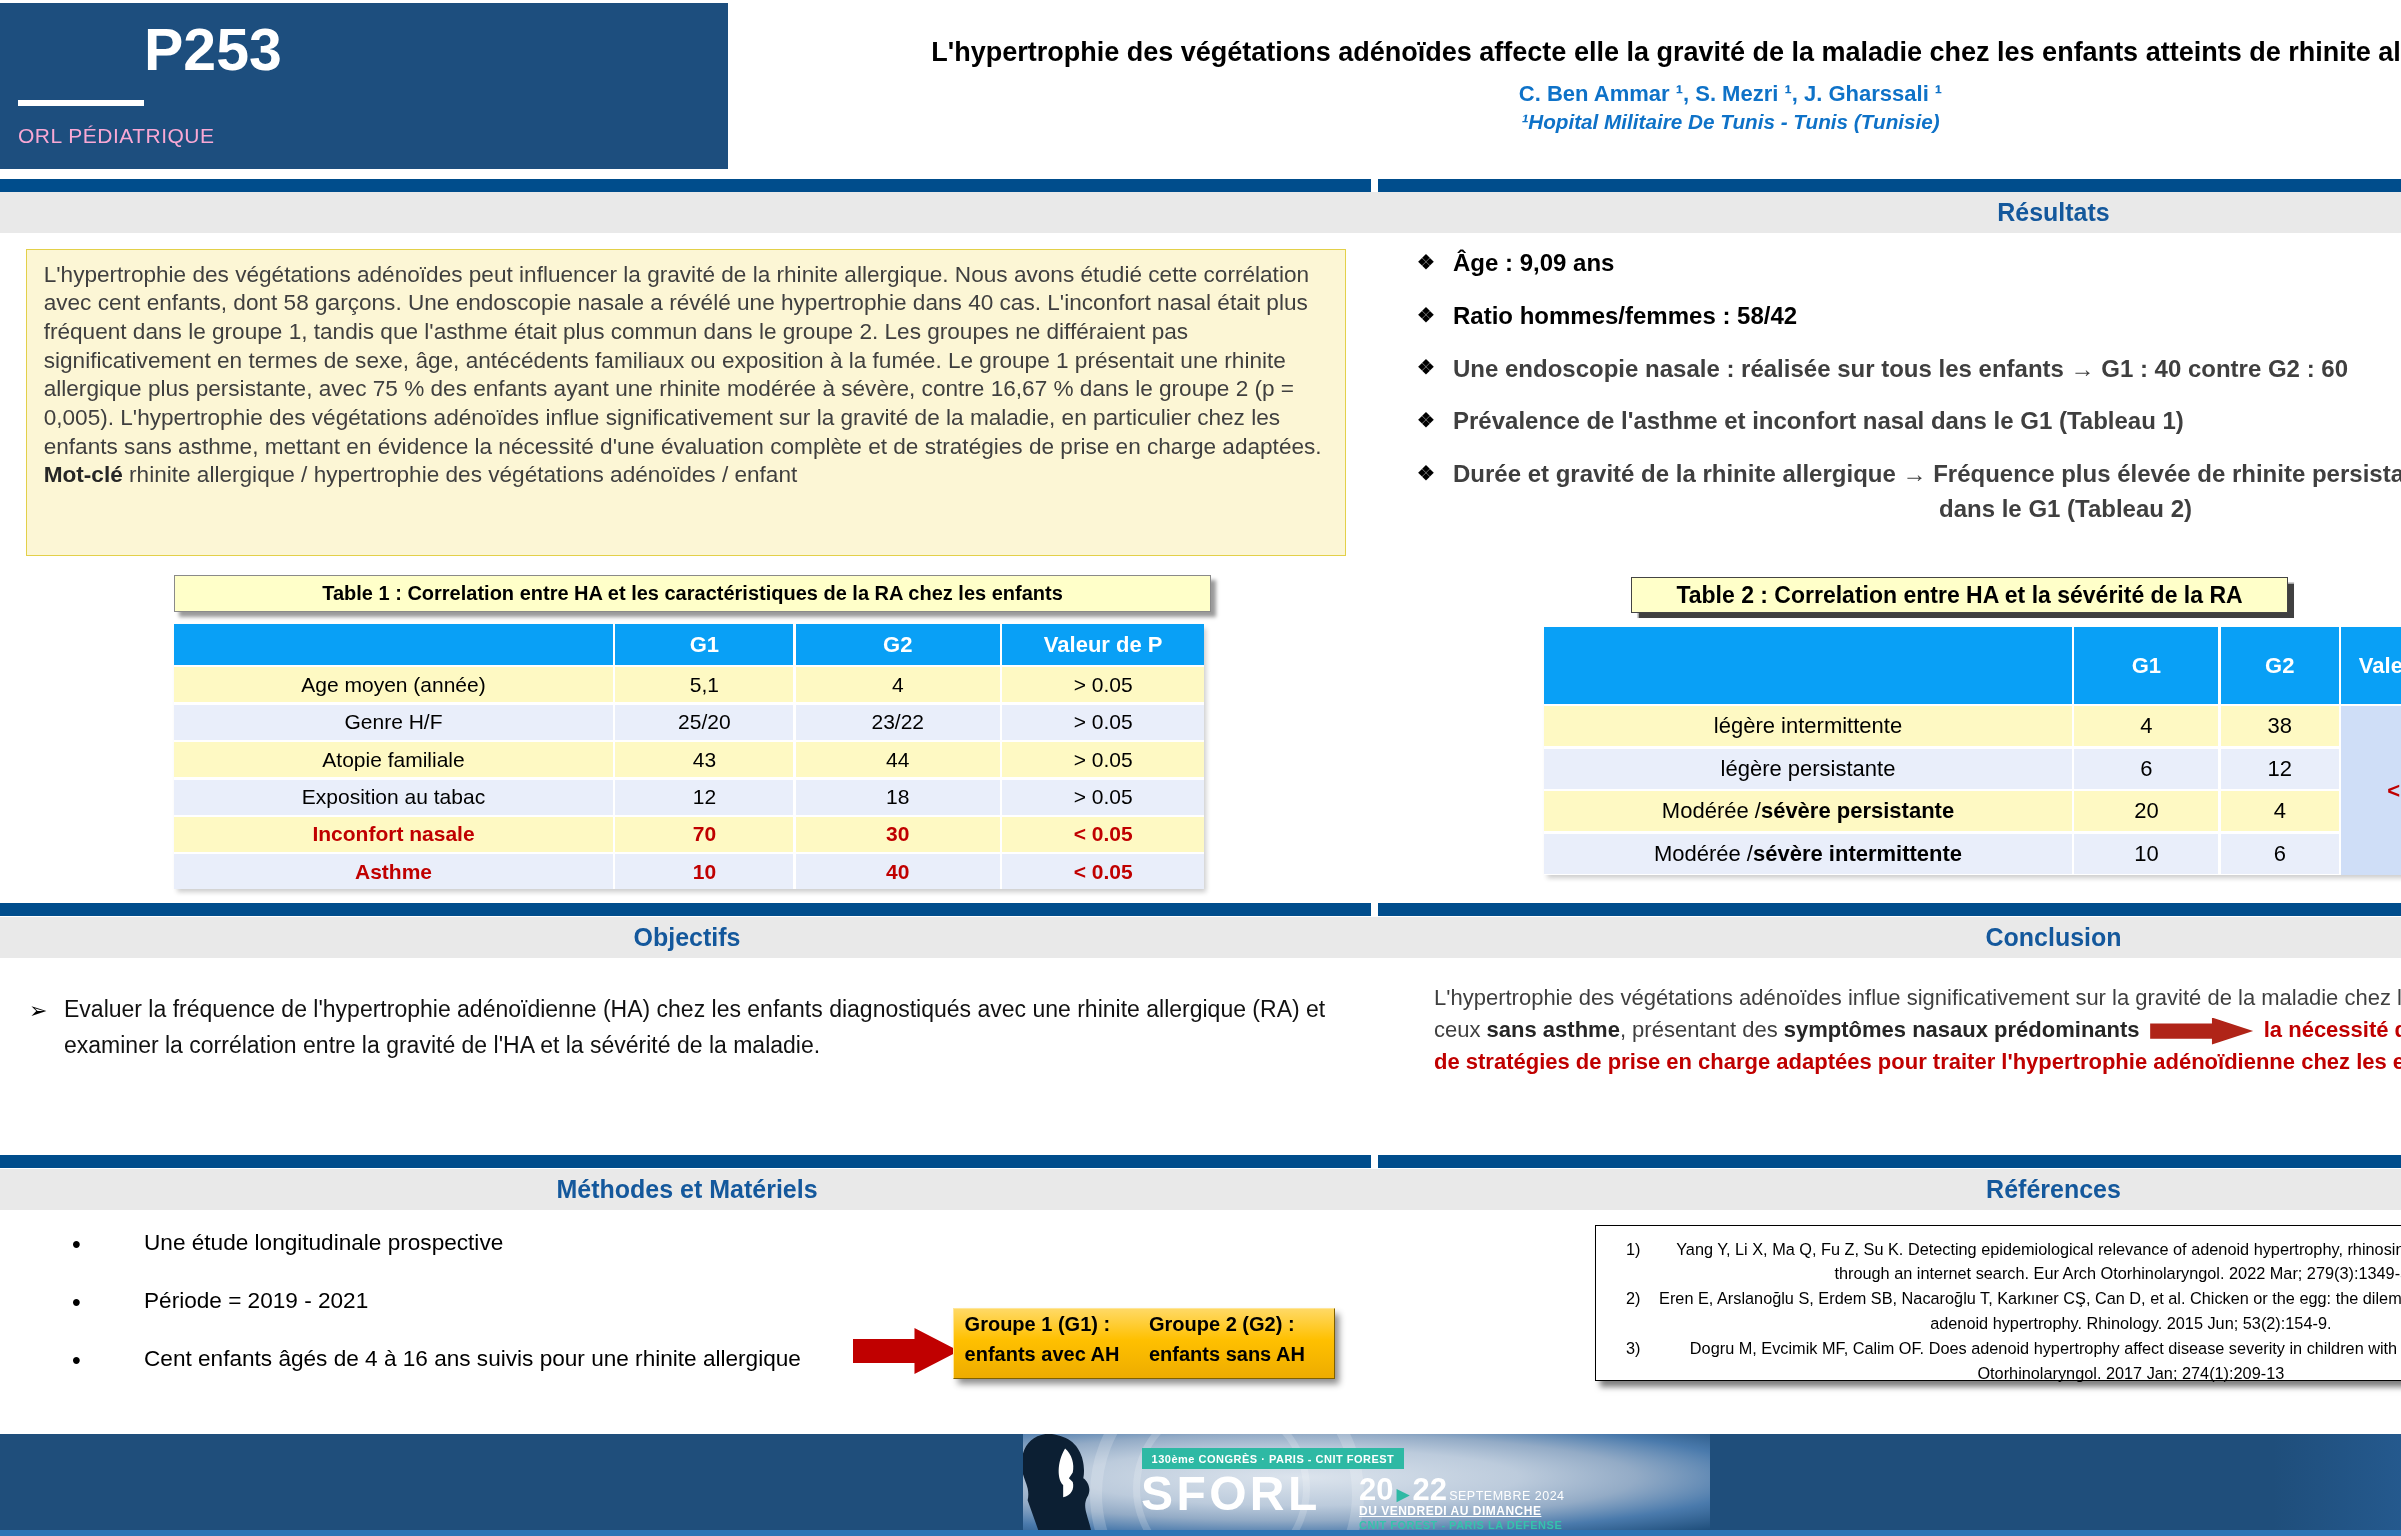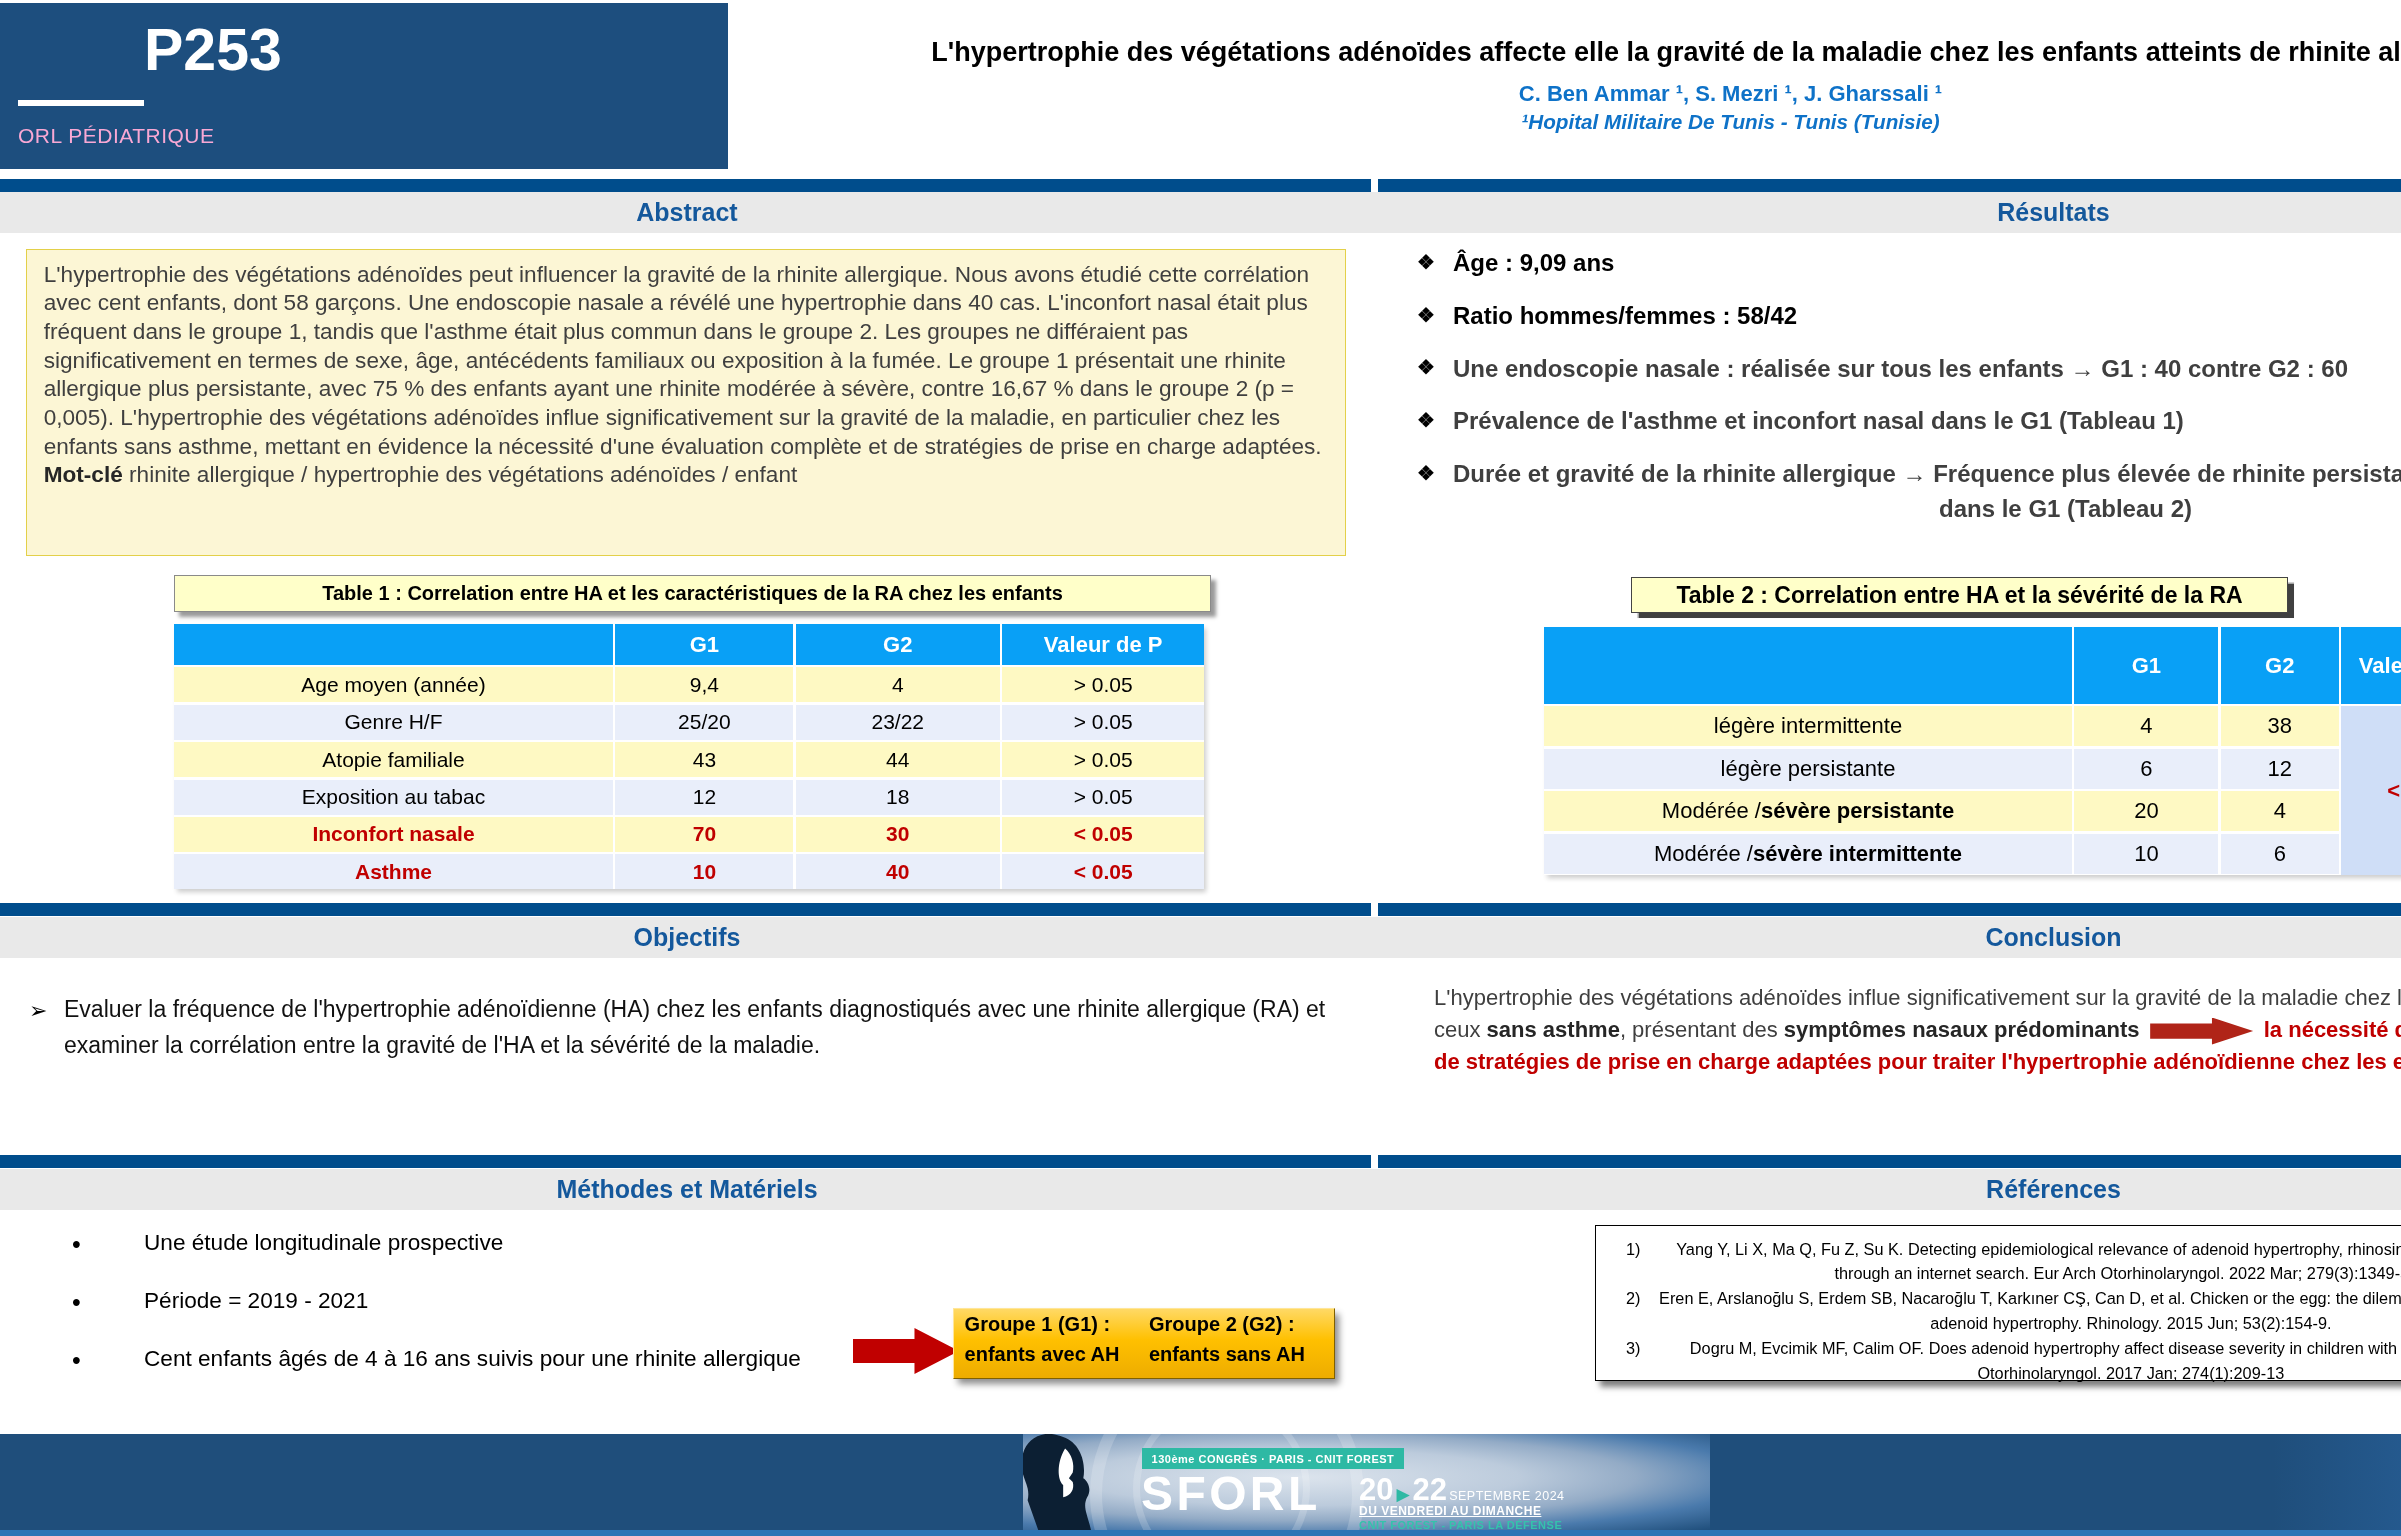--- a/index.html
+++ b/index.html
@@ -139,21 +139,20 @@
   </div>
   <div class="title-area">
     <div class="main-title">L'hypertrophie des végétations adénoïdes affecte elle la gravité de la maladie chez les enfants atteints de rhinite allergique ?</div>
     <div class="authors">C. Ben Ammar ¹, S. Mezri ¹, J. Gharssali ¹</div>
     <div class="affiliation">¹Hopital Militaire De Tunis - Tunis (Tunisie)</div>
   </div>
 
   <div class="divider" style="left:0;top:179px;width:1371px;"></div>
   <div class="divider" style="left:1378px;top:179px;width:1355px;"></div>
   <div class="band" style="top:192px;"></div>
-  <div class="sec-label sec-left" style="top:192px;">Abstract</div>
   <div class="sec-label sec-right" style="top:192px;">Résultats</div>
 
   <div class="abstract-box">
     <span>L'hypertrophie des végétations adénoïdes peut influencer la gravité de la rhinite allergique. Nous avons étudié cette corrélation avec cent enfants, dont 58 garçons. Une endoscopie nasale a révélé une hypertrophie dans 40 cas. L'inconfort nasal était plus fréquent dans le groupe 1, tandis que l'asthme était plus commun dans le groupe 2. Les groupes ne différaient pas significativement en termes de sexe, âge, antécédents familiaux ou exposition à la fumée. Le groupe 1 présentait une rhinite allergique plus persistante, avec 75 % des enfants ayant une rhinite modérée à sévère, contre 16,67 % dans le groupe 2 (p = 0,005). L'hypertrophie des végétations adénoïdes influe significativement sur la gravité de la maladie, en particulier chez les enfants sans asthme, mettant en évidence la nécessité d'une évaluation complète et de stratégies de prise en charge adaptées.</span><br>
     <span class="kw-label">Mot-clé</span><span> rhinite allergique / hypertrophie des végétations adénoïdes / enfant</span>
   </div>
 
   <div class="results">
     <div class="rbullet black">
       <span class="diamond">❖</span>
@@ -179,21 +178,21 @@
   </div>
 
   <div class="tbanner tbanner1">Table 1 : Correlation entre HA et les caractéristiques de la RA chez les enfants</div>
   <div class="table1">
     <div class="th"></div>
     <div class="th">G1</div>
     <div class="th">G2</div>
     <div class="th">Valeur de P</div>
 
     <div class="td row-dark">Age moyen (année)</div>
-    <div class="td row-dark">9,4</div>
+    <div class="td row-dark">5,1</div>
     <div class="td row-dark">4</div>
     <div class="td row-dark">&gt; 0.05</div>
 
     <div class="td row-light">Genre H/F</div>
     <div class="td row-light">25/20</div>
     <div class="td row-light">23/22</div>
     <div class="td row-light">&gt; 0.05</div>
 
     <div class="td row-dark">Atopie familiale</div>
     <div class="td row-dark">43</div>

